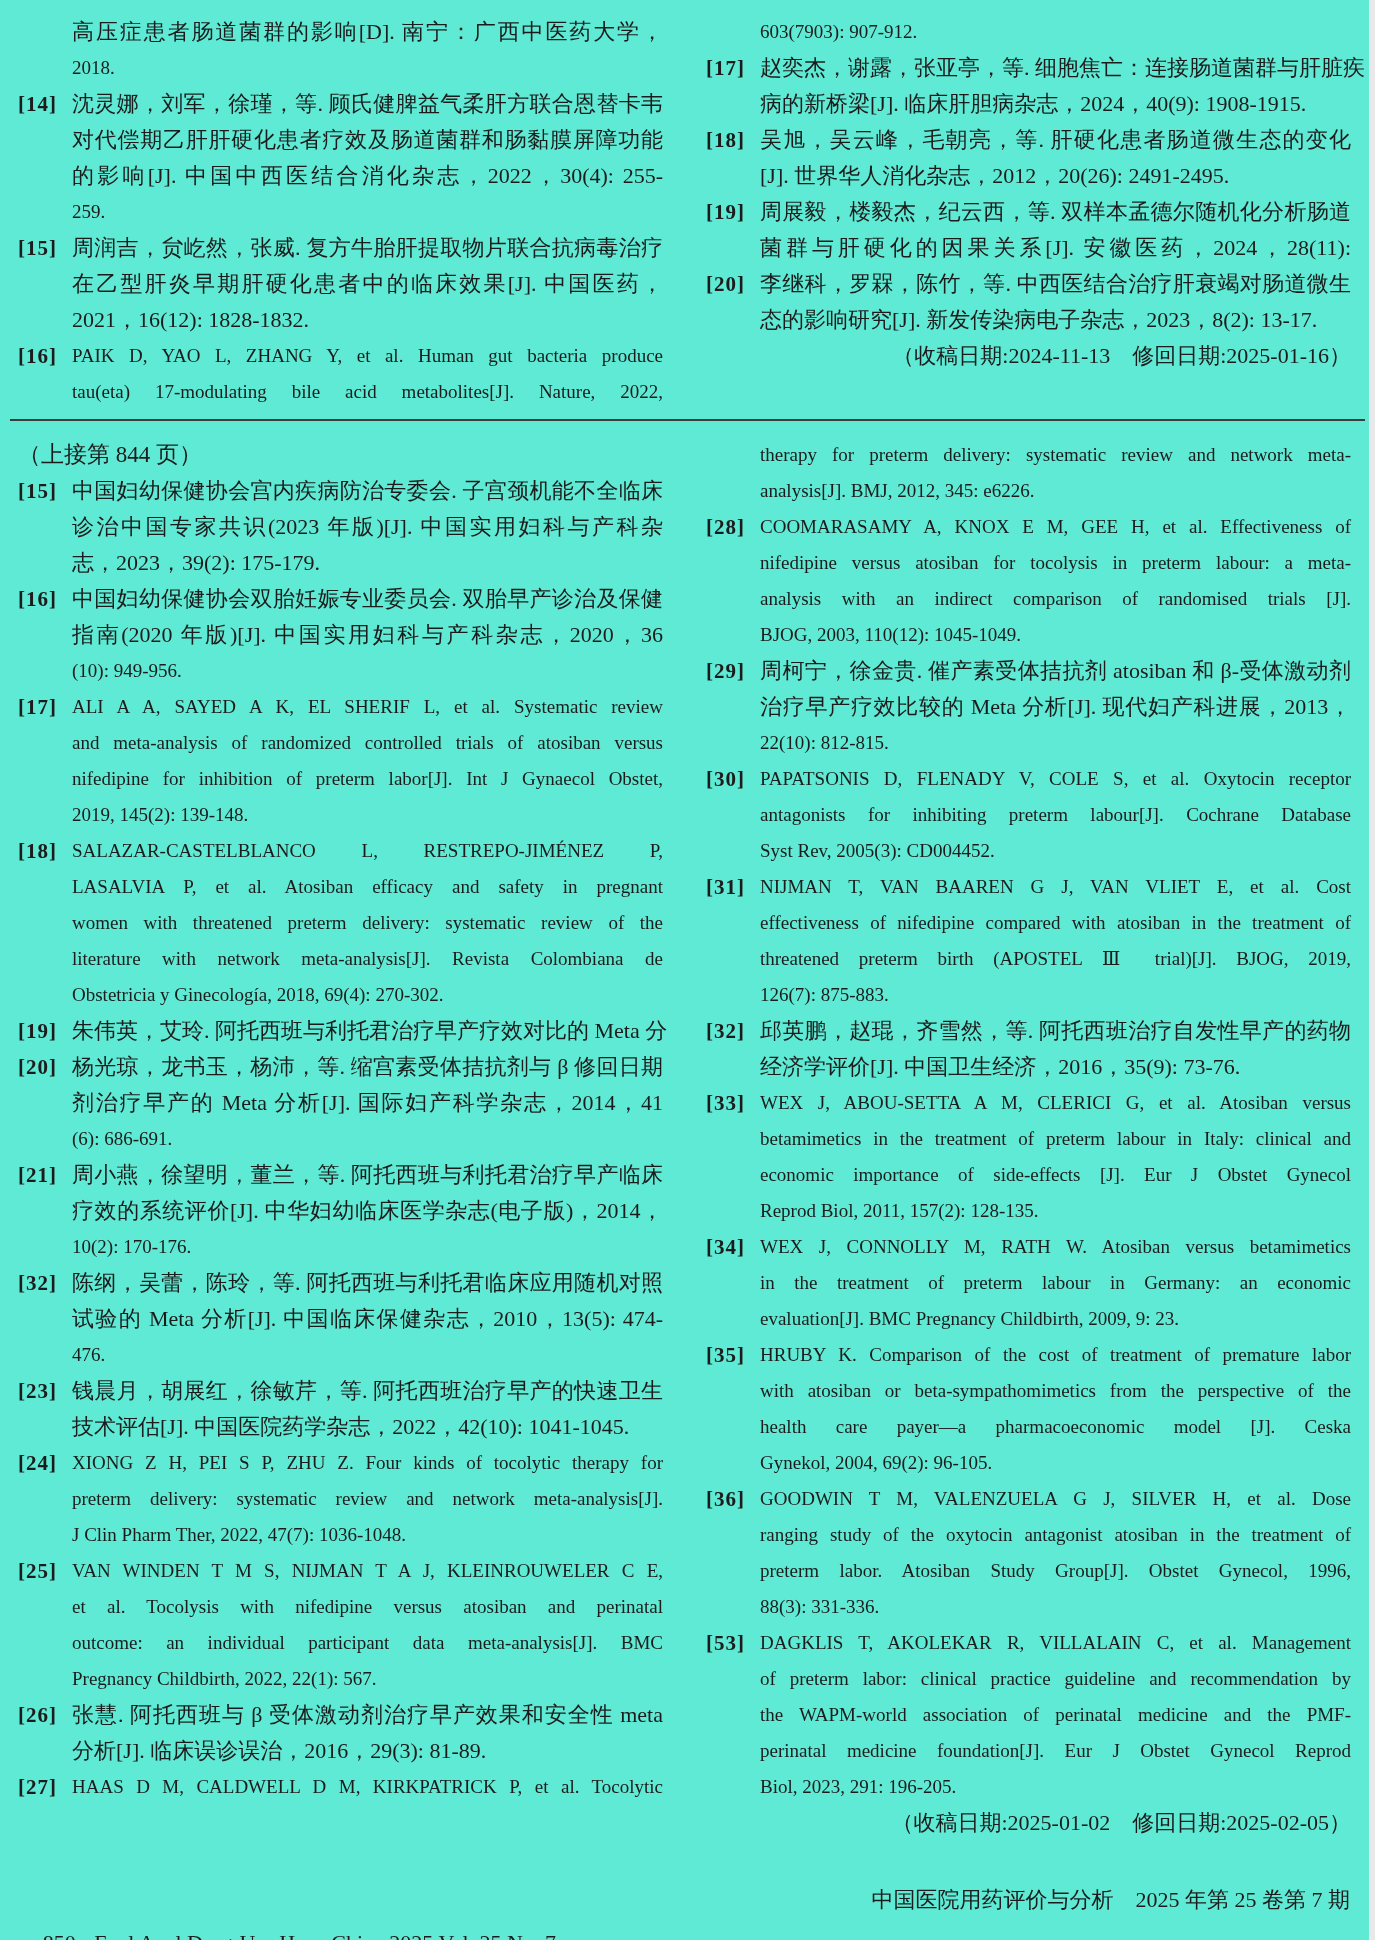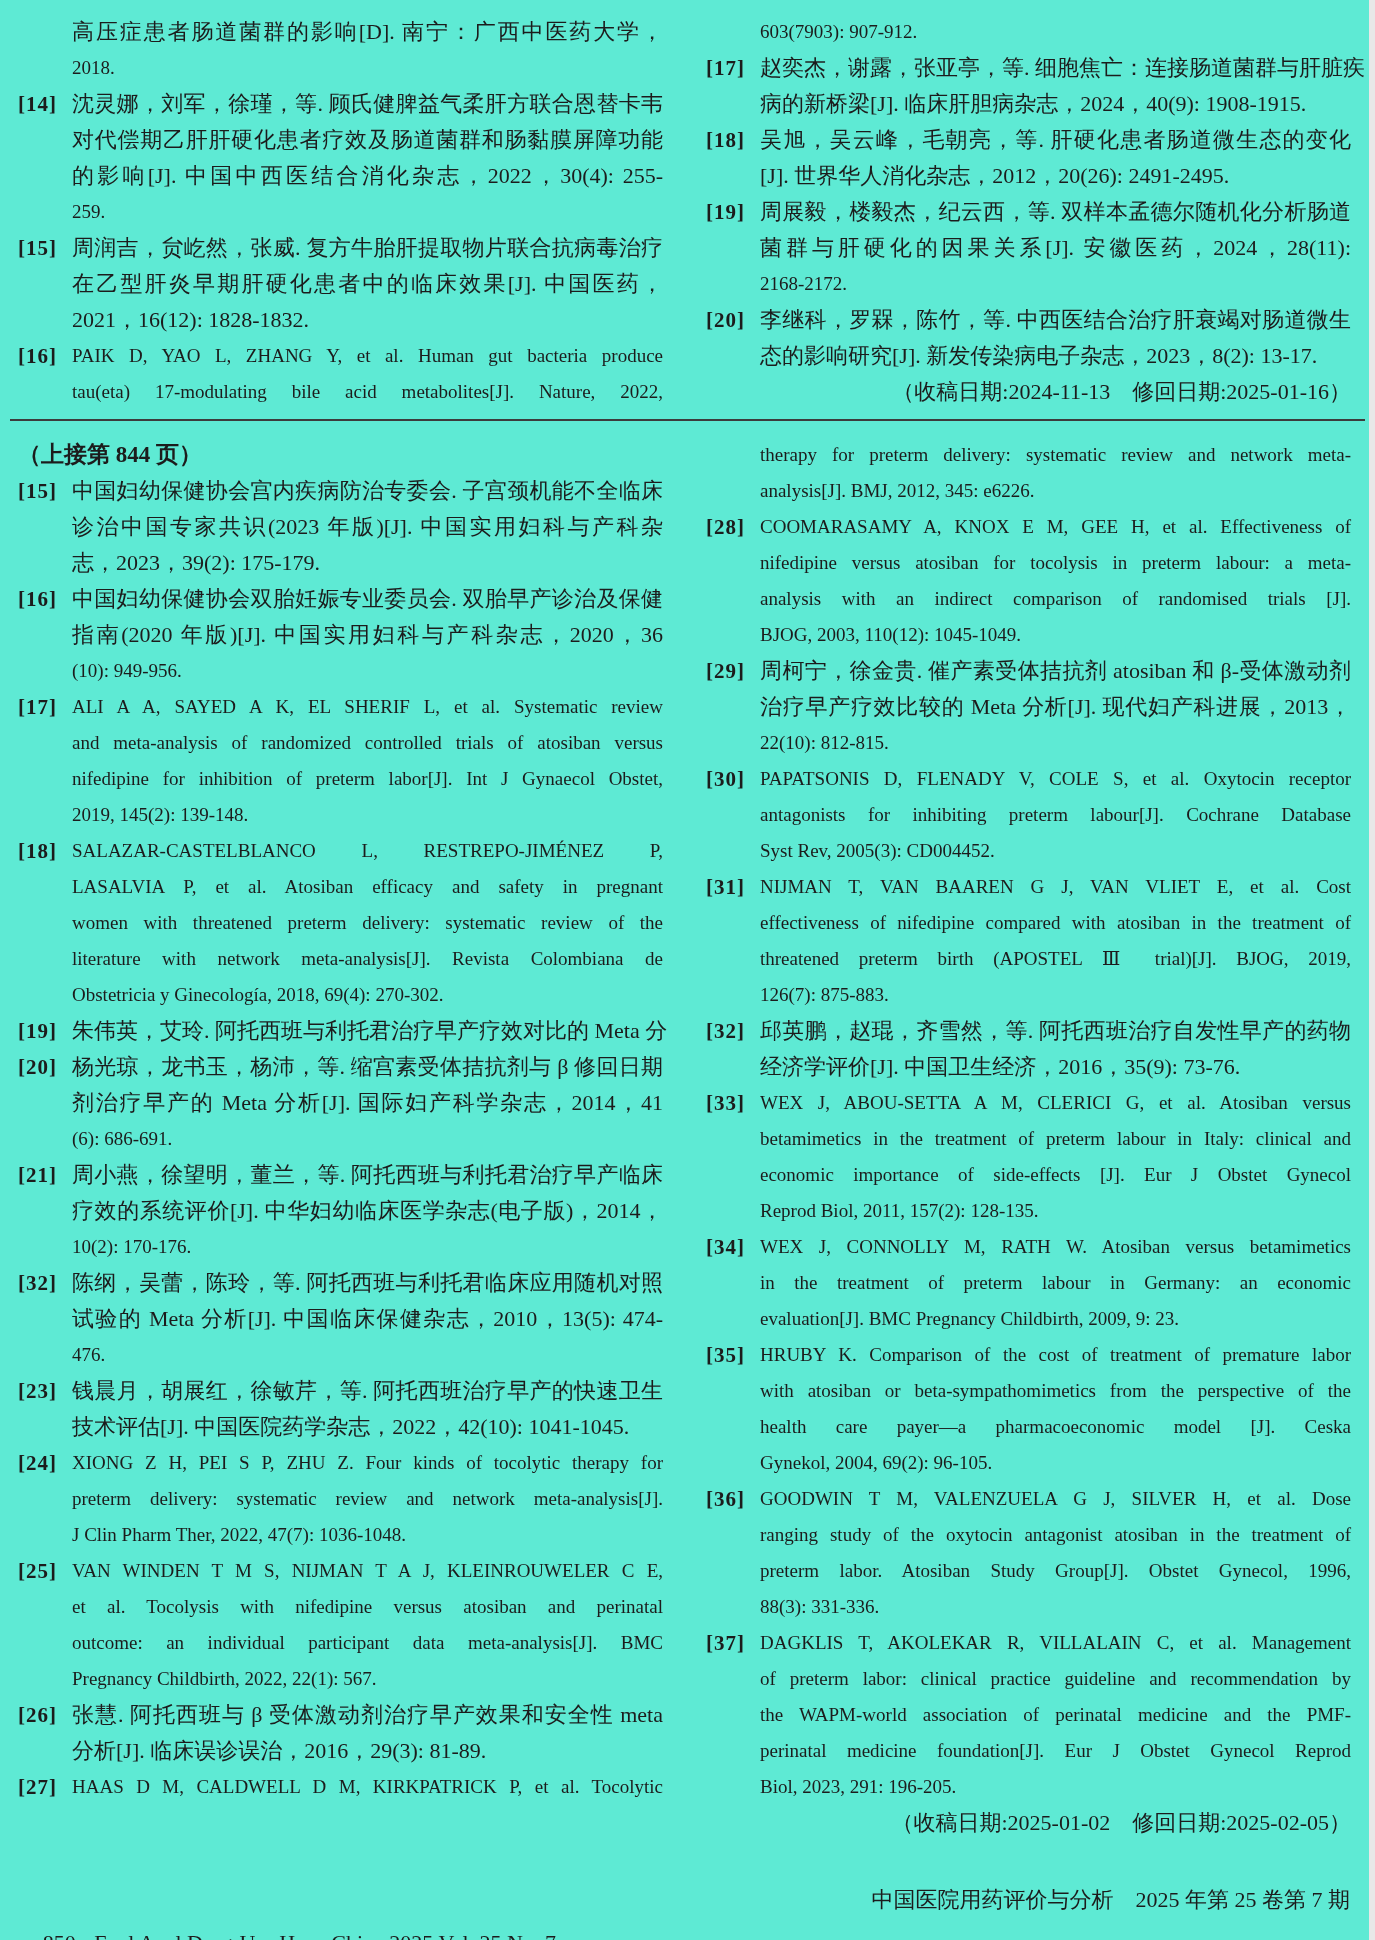--- a/index.html
+++ b/index.html
@@ -12,21 +12,21 @@
     overflow:hidden;
   }
   .section{position:absolute;left:0;width:1375px;}
   .section.top{top:14px;}
   .section.bottom{top:437px;}
   .col{position:absolute;top:0;width:645px;}
   .col.left{left:18px;}
   .col.right{left:706px;}
   .col-header{
     line-height:36px;height:36px;
-    font-size:23px;white-space:nowrap;font-weight:bold;
+    font-size:23px;white-space:nowrap;
   }
   .ref{position:relative;padding-left:54px;}
   .ref .num{
     position:absolute;left:0;top:0;
     font-size:21px;line-height:36px;
     letter-spacing:1px;
     font-weight:bold;
   }
   .line{
     line-height:36px;height:36px;
@@ -94,21 +94,20 @@
         </div>
         <div class="ref">
           <span class="num">[18]</span>
           <div class="line cjk j">吴旭，吴云峰，毛朝亮，等. 肝硬化患者肠道微生态的变化</div>
           <div class="line cjk">[J]. 世界华人消化杂志，2012，20(26): 2491-2495.</div>
         </div>
         <div class="ref">
           <span class="num">[19]</span>
           <div class="line cjk j">周展毅，楼毅杰，纪云西，等. 双样本孟德尔随机化分析肠道</div>
           <div class="line cjk j">菌群与肝硬化的因果关系[J]. 安徽医药，2024，28(11):</div>
-          <div class="line latin">2168-2172.</div>
         </div>
         <div class="ref">
           <span class="num">[20]</span>
           <div class="line cjk j">李继科，罗槑，陈竹，等. 中西医结合治疗肝衰竭对肠道微生</div>
           <div class="line cjk">态的影响研究[J]. 新发传染病电子杂志，2023，8(2): 13-17.</div>
         </div>
         <div class="ref">
           <div class="line cjk received">（收稿日期:2024-11-13　修回日期:2025-01-16）</div>
         </div>
       </div>
@@ -253,21 +252,21 @@
           <div class="line latin">Gynekol, 2004, 69(2): 96-105.</div>
         </div>
         <div class="ref">
           <span class="num">[36]</span>
           <div class="line latin j">GOODWIN T M, VALENZUELA G J, SILVER H, et al. Dose</div>
           <div class="line latin j">ranging study of the oxytocin antagonist atosiban in the treatment of</div>
           <div class="line latin j">preterm labor. Atosiban Study Group[J]. Obstet Gynecol, 1996,</div>
           <div class="line latin">88(3): 331-336.</div>
         </div>
         <div class="ref">
-          <span class="num">[37]</span>
+          <span class="num">[53]</span>
           <div class="line latin j">DAGKLIS T, AKOLEKAR R, VILLALAIN C, et al. Management</div>
           <div class="line latin j">of preterm labor: clinical practice guideline and recommendation by</div>
           <div class="line latin j">the WAPM-world association of perinatal medicine and the PMF-</div>
           <div class="line latin j">perinatal medicine foundation[J]. Eur J Obstet Gynecol Reprod</div>
           <div class="line latin">Biol, 2023, 291: 196-205.</div>
         </div>
         <div class="ref">
           <div class="line cjk received">（收稿日期:2025-01-02　修回日期:2025-02-05）</div>
         </div>
       </div>

